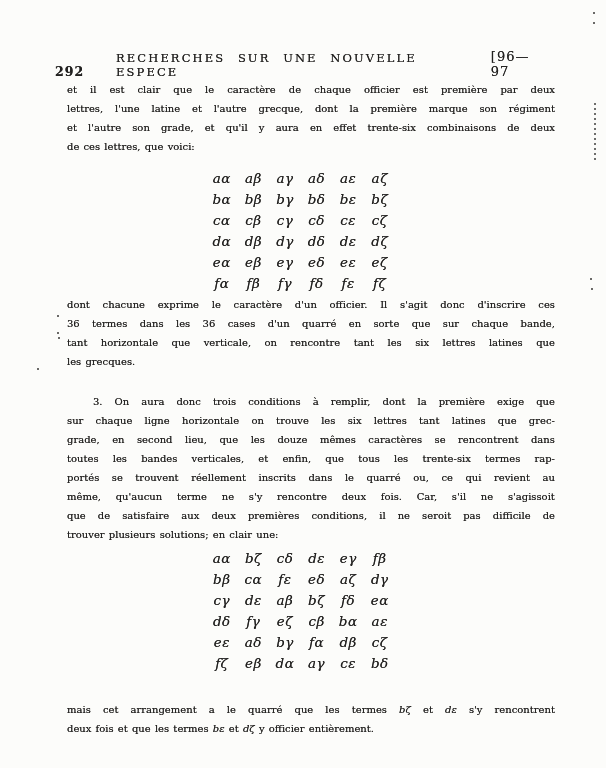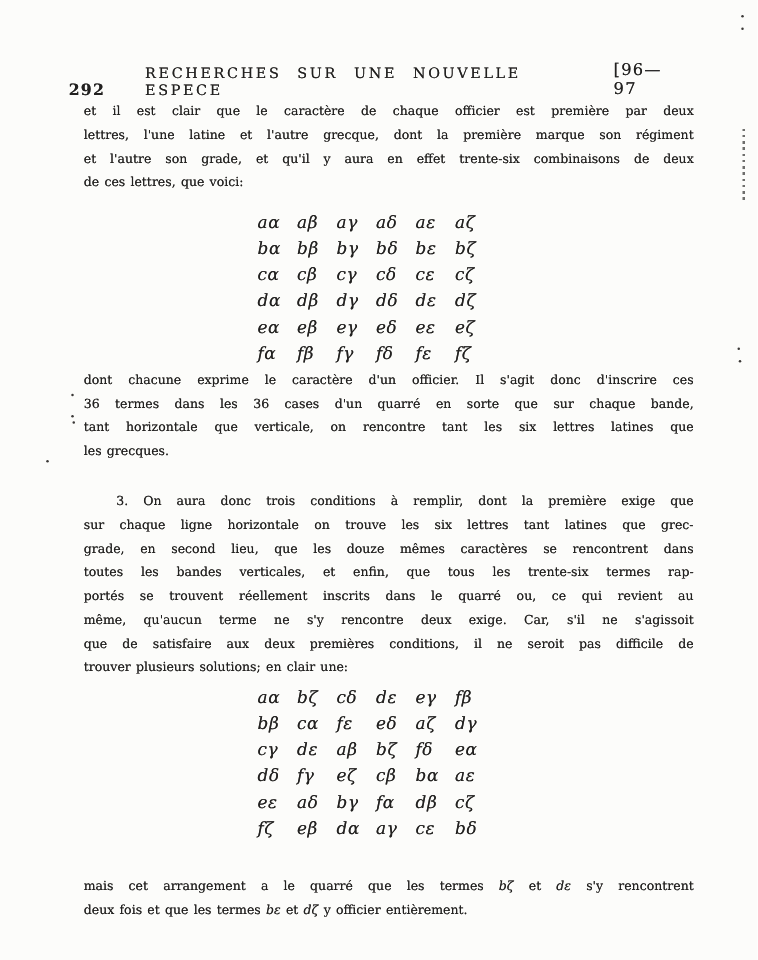--- a/index.html
+++ b/index.html
@@ -12,21 +12,21 @@
     position:absolute;left:55px;top:49px;width:488px;
     display:flex;justify-content:space-between;align-items:flex-end;gap:32px;
   }
   .pagenum{font-size:12.5px;font-weight:bold;letter-spacing:1px;}
   .rtitle{font-size:11.5px;font-weight:normal;letter-spacing:2.1px;word-spacing:7px;}
   .folio{font-size:13px;letter-spacing:1px;}
   .para{position:absolute;left:55px;width:488px;font-size:10px;margin-left:12px;}
   .line{display:flex;justify-content:space-between;height:19px;box-sizing:border-box;}
   .line.last{justify-content:flex-start;gap:4.2px;}
   .term{font-style:italic;}
-  .gtable{position:absolute;left:206px;font-size:13.5px;font-style:italic;}
+  .gtable{position:absolute;left:206px;font-size:13.5px;font-style:italic;text-align:center;}
   .trow{display:flex;height:21px;}
   .tcell{width:31.6px;letter-spacing:.5px;}
   
   .dashline{
     position:absolute;left:594px;top:103px;width:2px;height:58px;
     background:repeating-linear-gradient(to bottom,#4a4a48 0 2px,transparent 2px 5px);
     opacity:.8;
   }
   .speck{position:absolute;background:#3a3836;border-radius:50%;width:2px;height:2px;}
 </style>
@@ -274,21 +274,21 @@
         <span>au</span>
       </div>
       <div class="line">
         <span>même,</span>
         <span>qu'aucun</span>
         <span>terme</span>
         <span>ne</span>
         <span>s'y</span>
         <span>rencontre</span>
         <span>deux</span>
-        <span>exige.</span>
+        <span>fois.</span>
         <span>Car,</span>
         <span>s'il</span>
         <span>ne</span>
         <span>s'agissoit</span>
       </div>
       <div class="line">
         <span>que</span>
         <span>de</span>
         <span>satisfaire</span>
         <span>aux</span>

